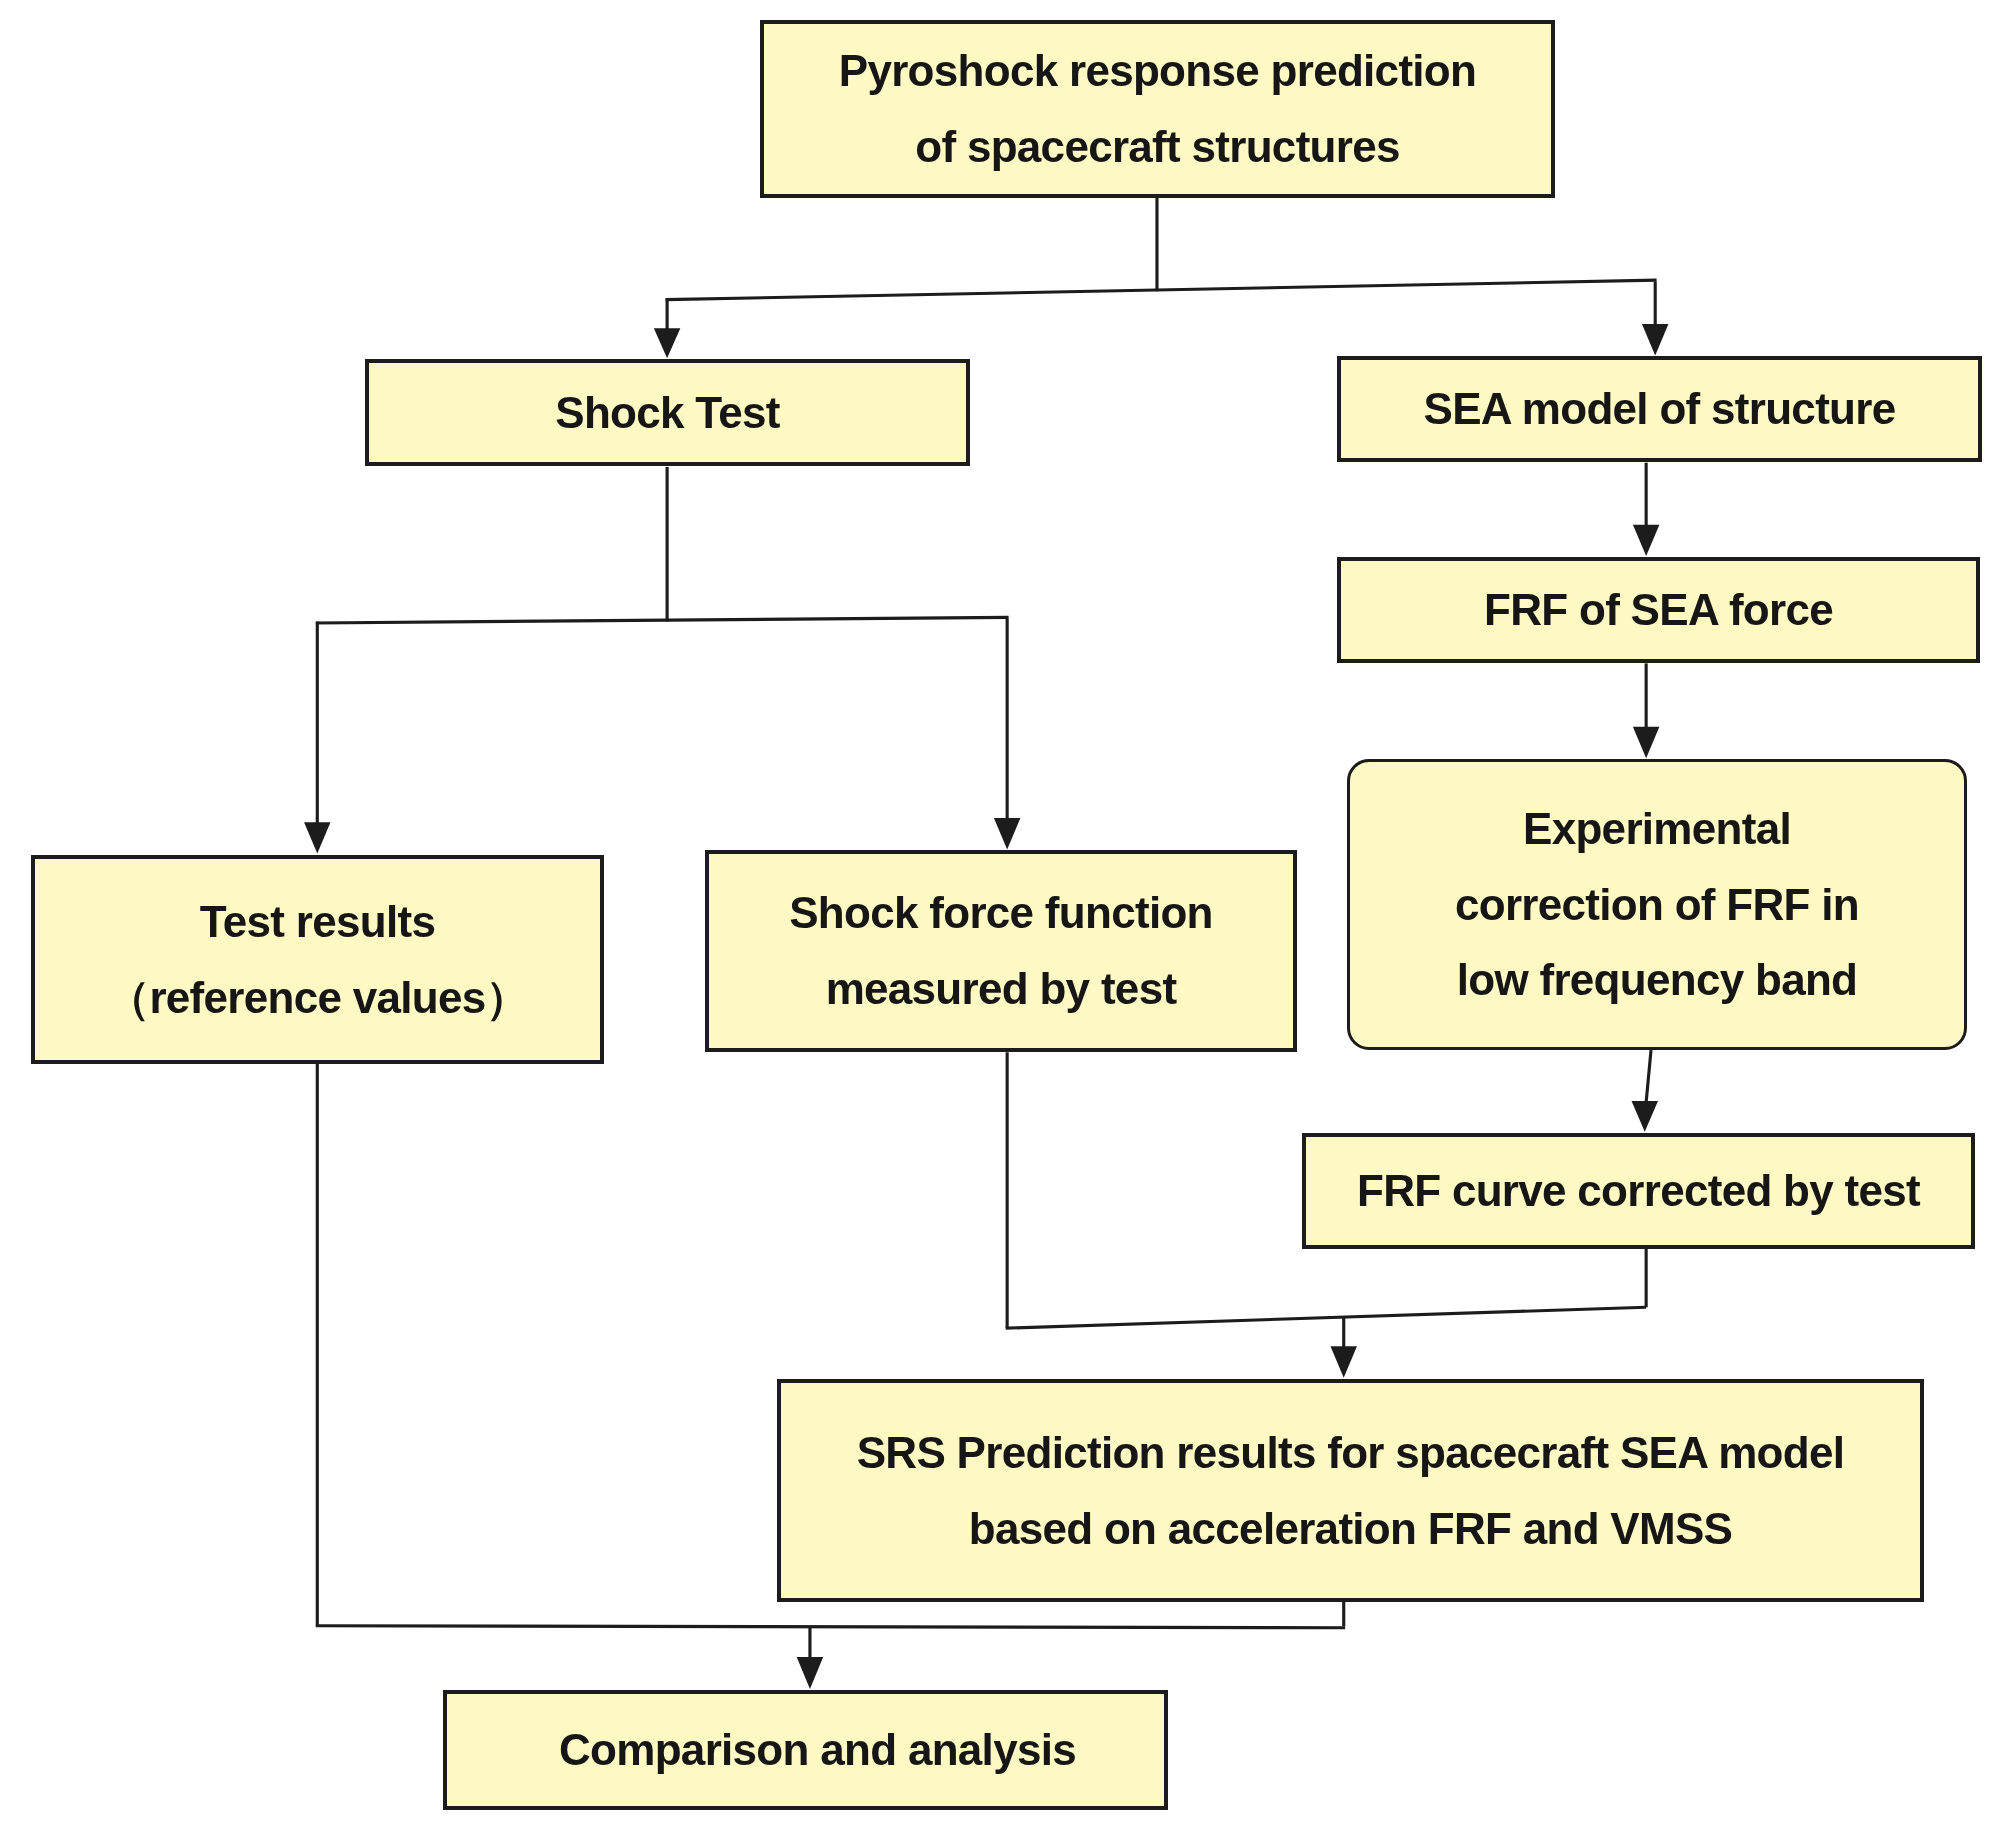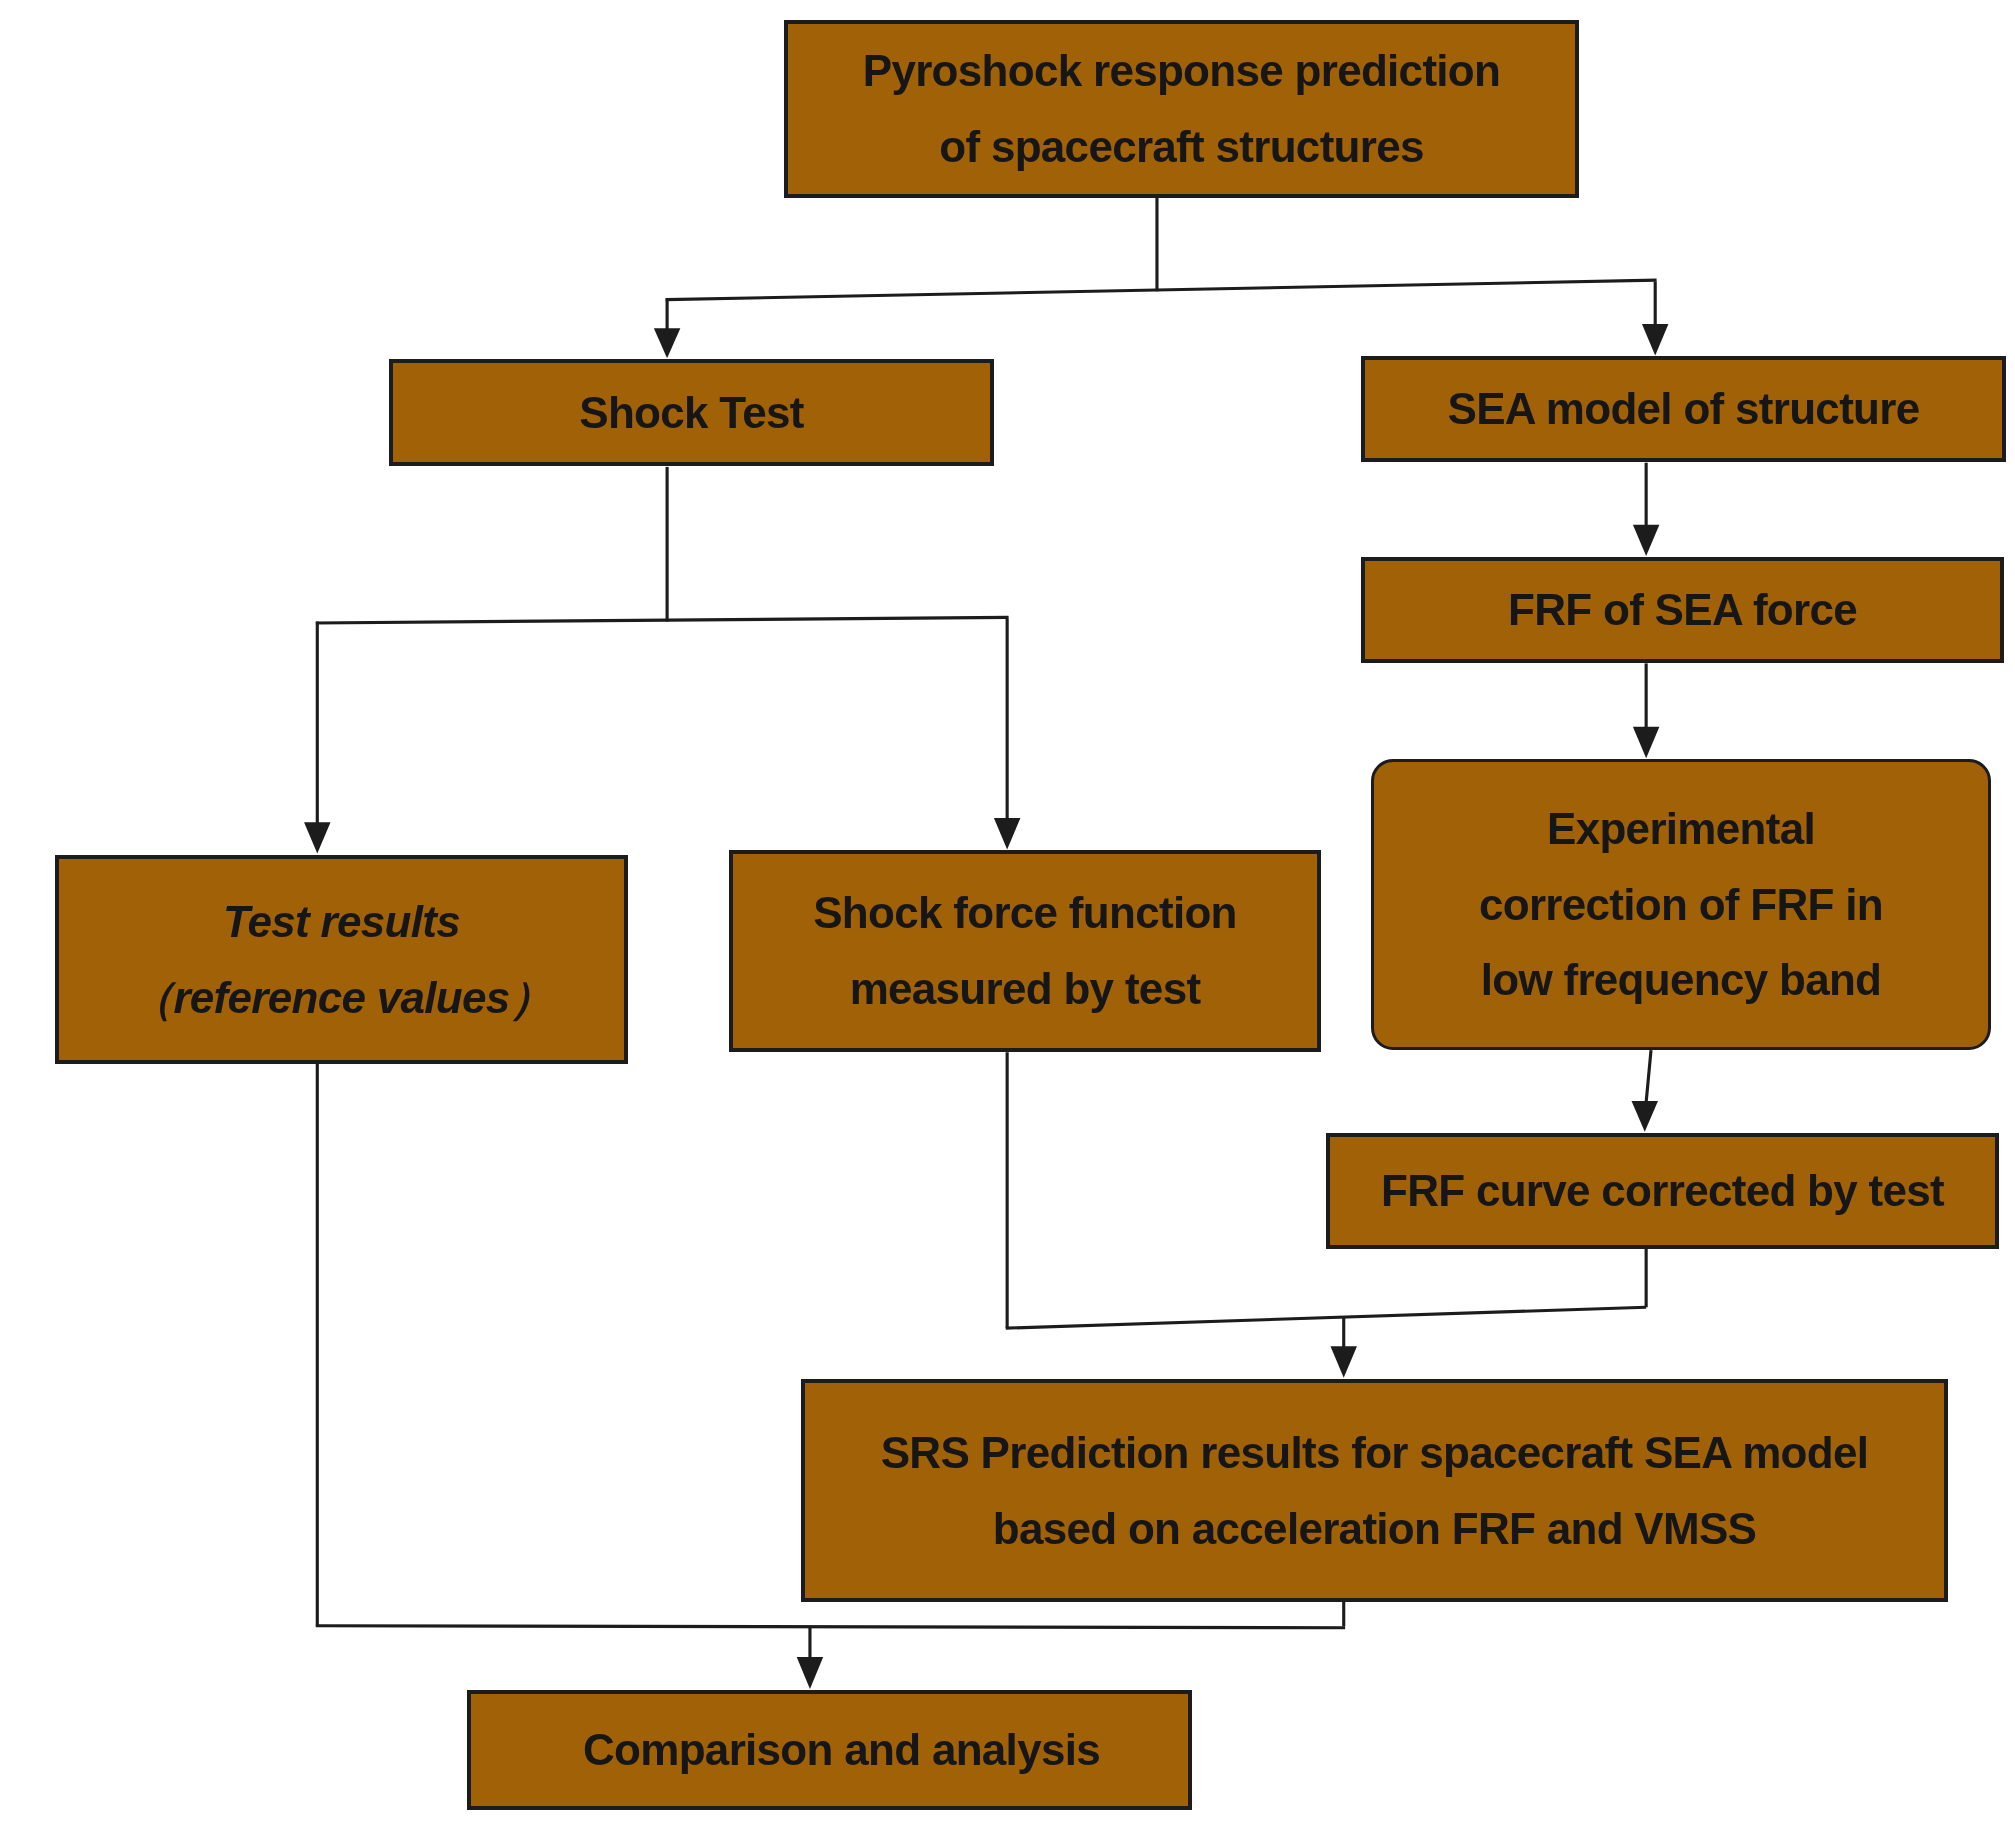--- a/index.html
+++ b/index.html
@@ -19,26 +19,25 @@
     position: absolute;
     left: 0;
     top: 0;
     width: 100%;
     height: 100%;
   }
   .node {
     position: absolute;
     box-sizing: border-box;
     border: 4.2px solid #1c1c1c;
-    background: #a16207;
+    background: #fef9c3;
     display: flex;
     align-items: center;
     justify-content: center;
     text-align: center;
-    margin-left: 24px;
   }
   .node.rounded {
     border-radius: 22px;
     border-width: 3.5px;
   }
   .label {
     display: block;
     white-space: pre-line;
     font-weight: 700;
     font-size: 44px;
@@ -126,21 +125,21 @@
   <div class="node rounded" style="left:1347px; top:759px; width:620px; height:291px;">
     <span class="label">Experimental
 correction of FRF in
 low frequency band</span>
   </div>
 
   <div class="node" style="left:1302px; top:1133px; width:673px; height:116px;">
     <span class="label">FRF curve corrected by test</span>
   </div>
 
-  <div class="node" style="left:31px; top:855px; width:573px; height:209px; border-width:4.9px;font-style:italic;">
+  <div class="node" style="left:31px; top:855px; width:573px; height:209px; border-width:4.9px;">
     <span class="label">Test results
 （reference values）</span>
   </div>
 
   <div class="node" style="left:705px; top:850px; width:592px; height:202px;">
     <span class="label">Shock force function
 measured by test</span>
   </div>
 
   <div class="node" style="left:777px; top:1379px; width:1147px; height:223px; border-width:4.9px;">

